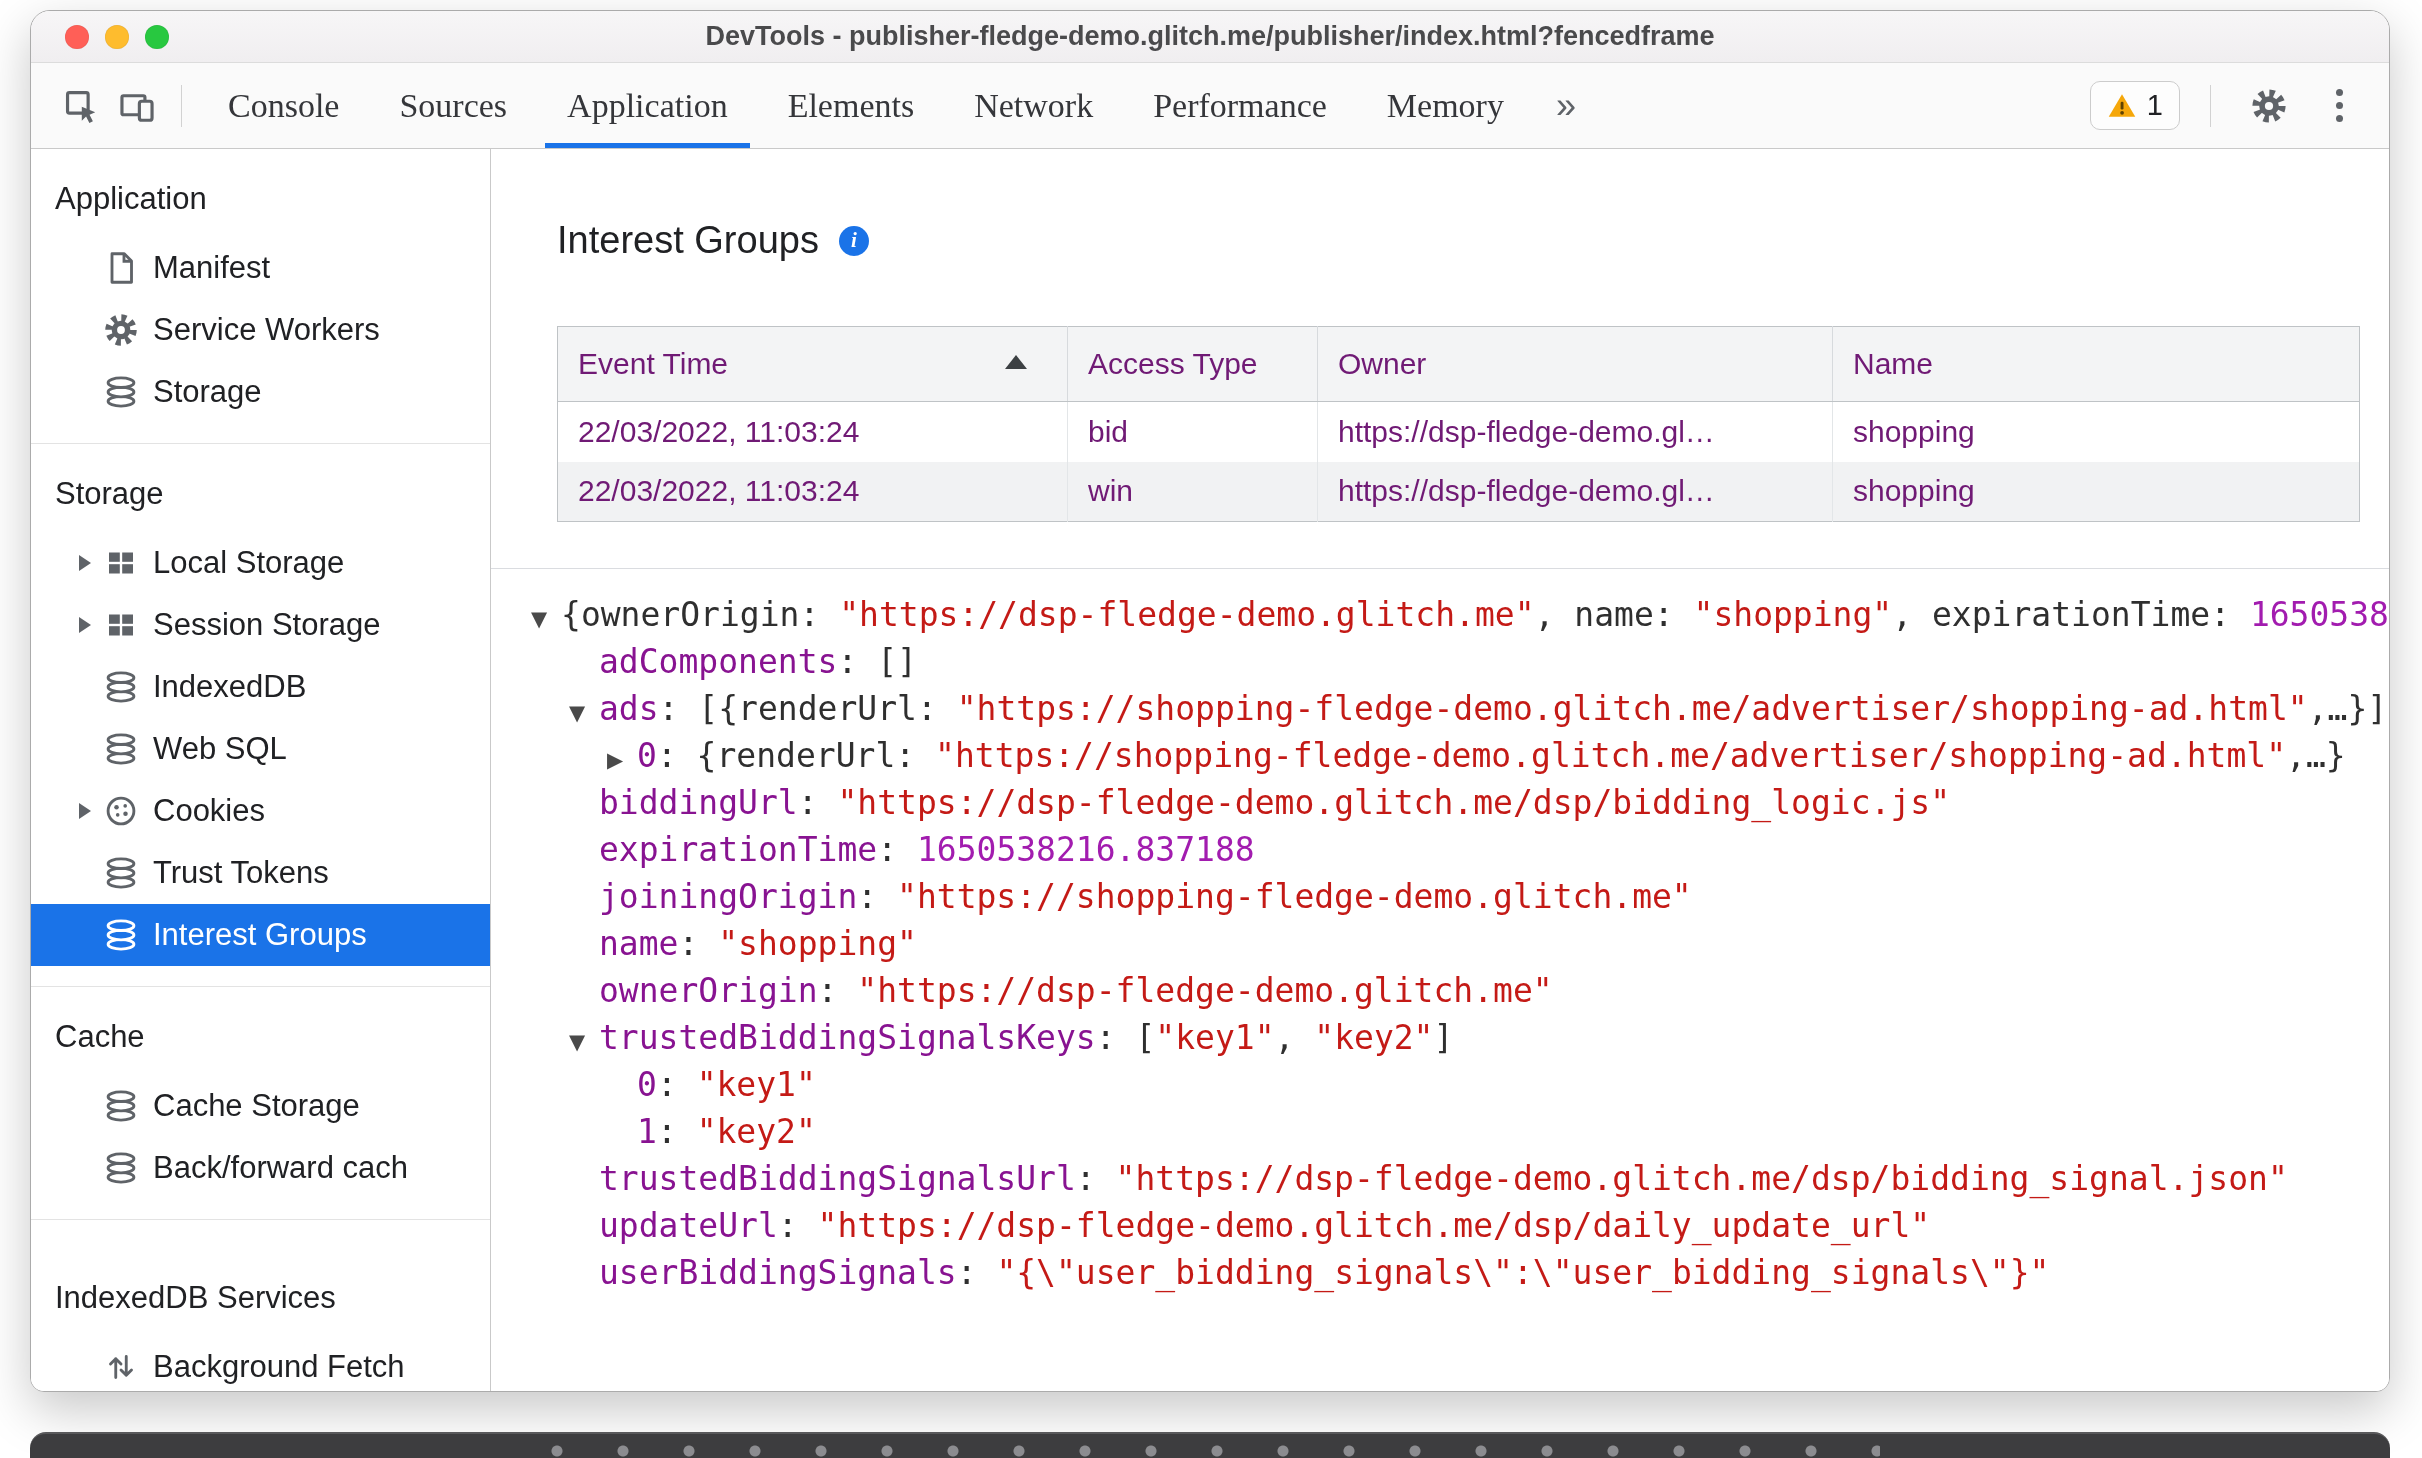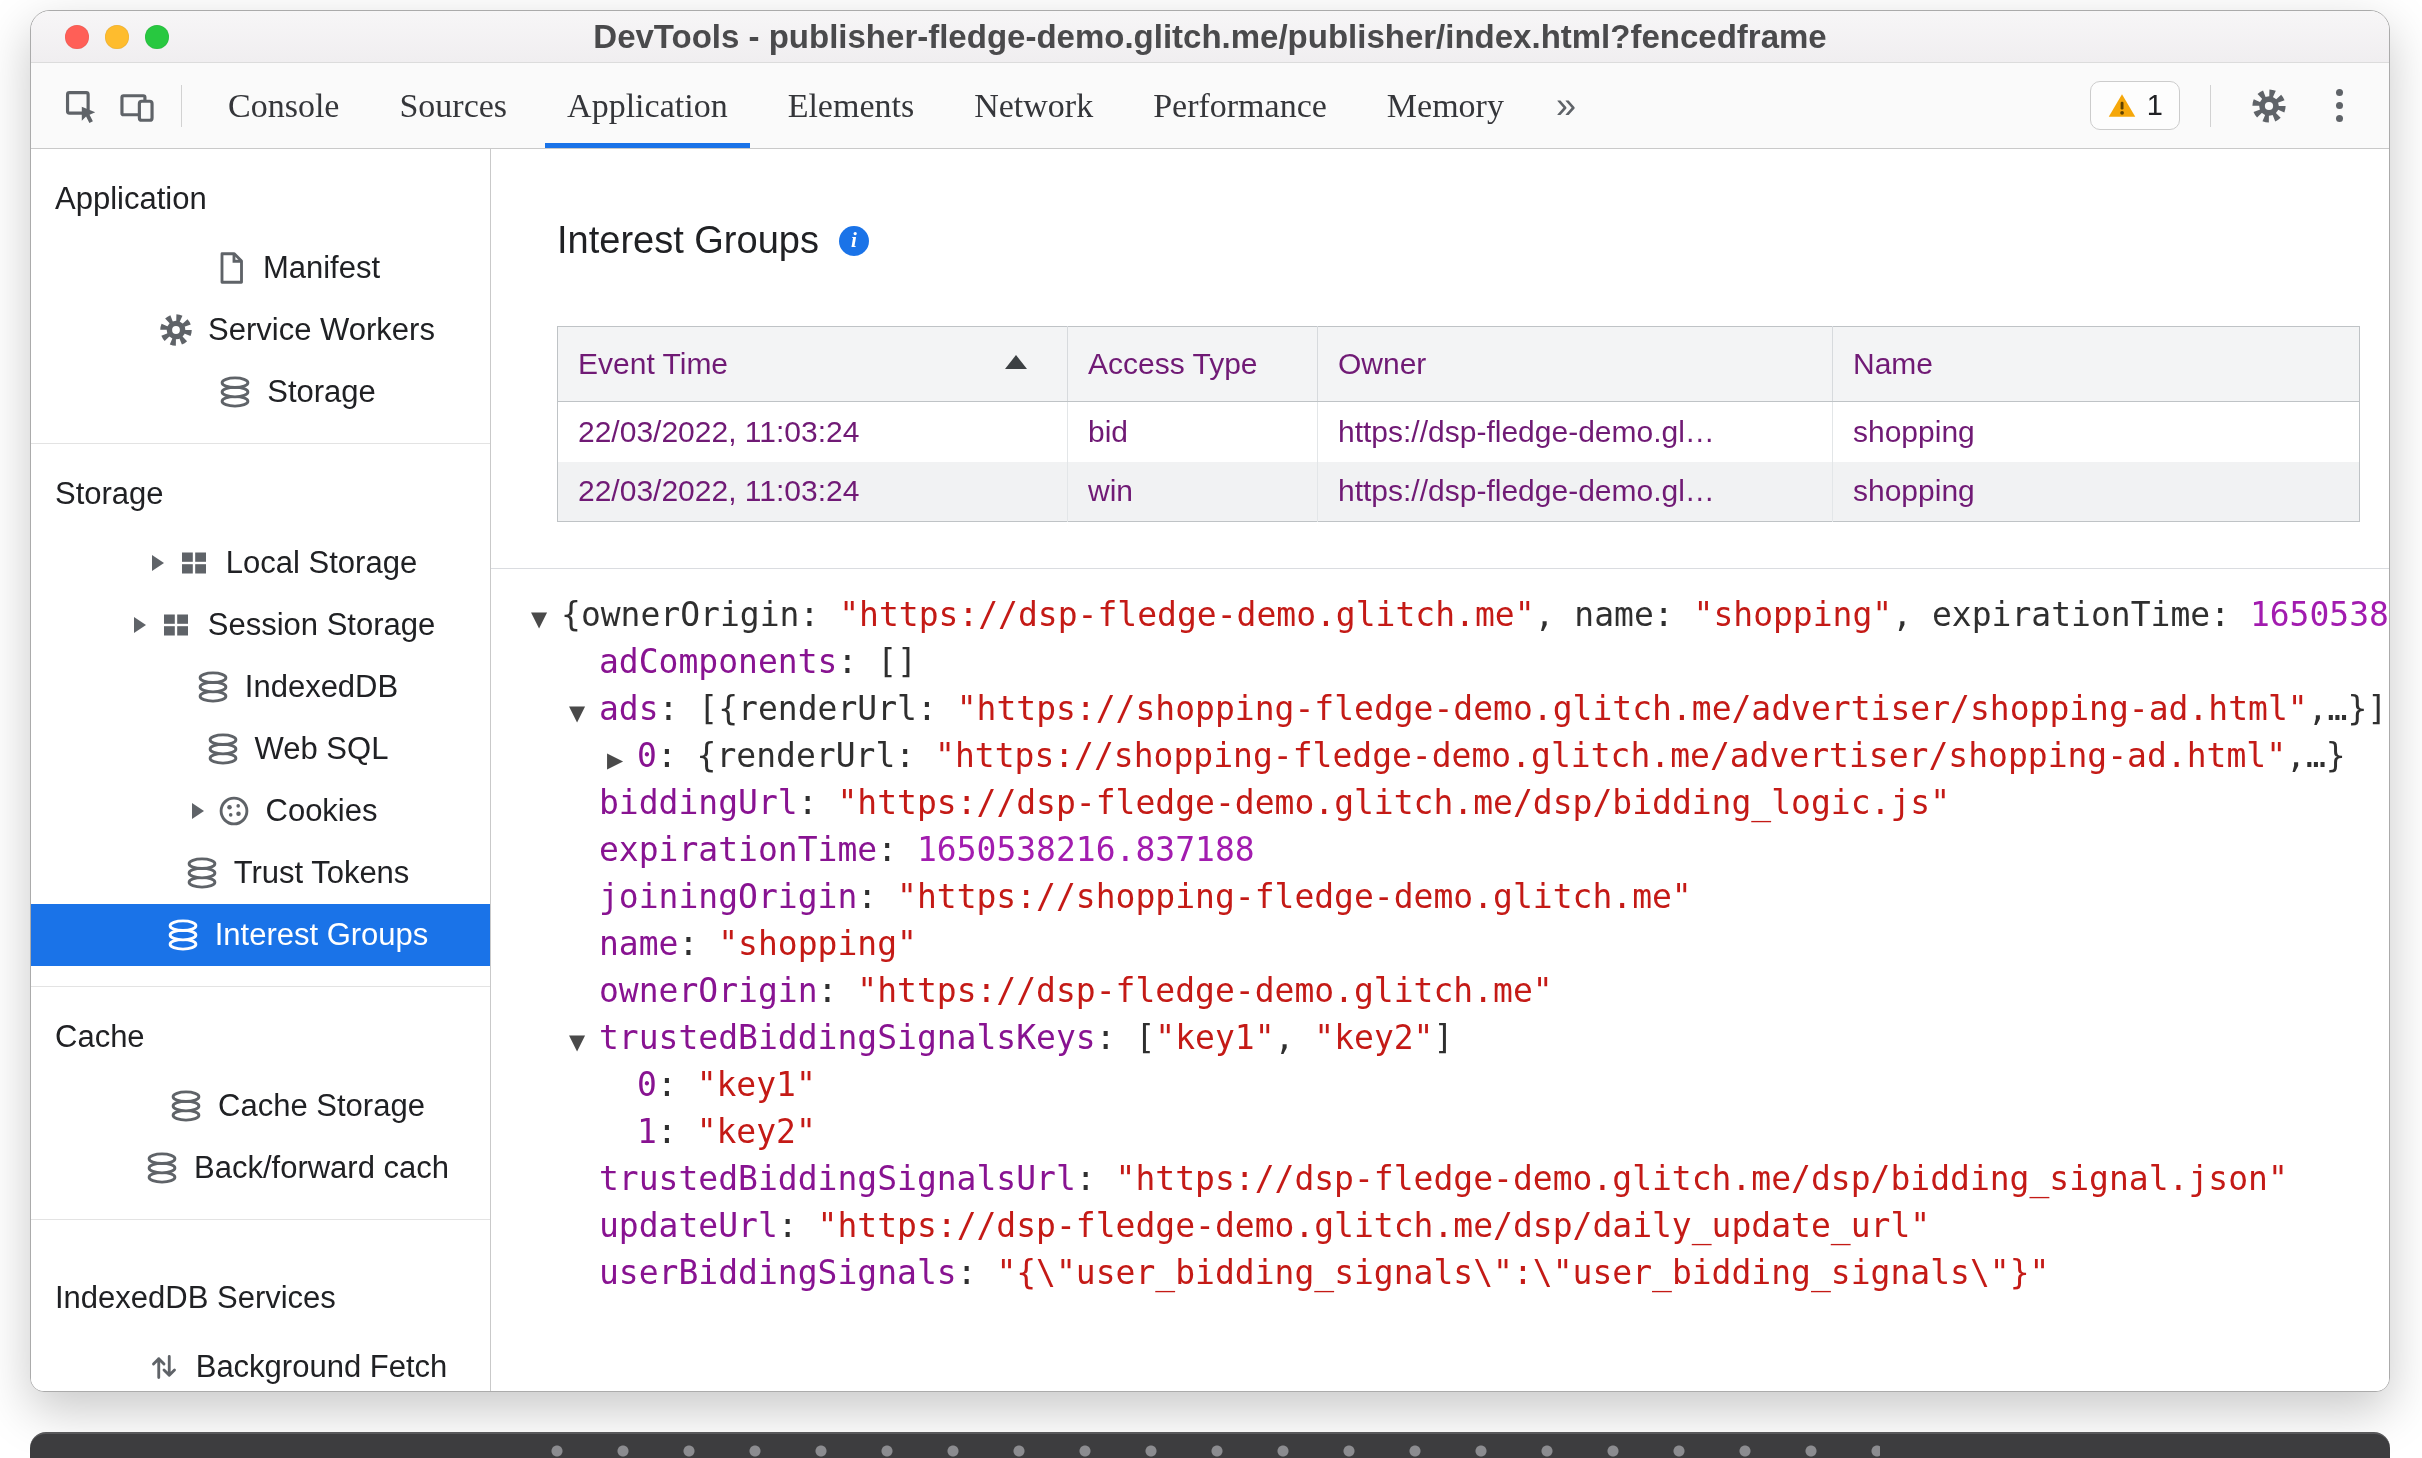--- a/index.html
+++ b/index.html
@@ -10,21 +10,21 @@
   .window { position:absolute; left:30px; top:10px; width:2360px; height:1382px;
     background:#fff; border:1px solid #ababab; border-radius:20px 20px 14px 14px;
     box-shadow:0 18px 50px rgba(0,0,0,.22); overflow:hidden; display:flex; flex-direction:column; }
 
   
   .titlebar { height:52px; flex:0 0 auto; background:linear-gradient(#f7f6f7,#f0eef0);
     border-bottom:1px solid #dcdcdc; position:relative; display:flex; align-items:center; justify-content:center; }
   .traffic { position:absolute; left:34px; top:14px; display:flex; gap:16px; }
   .light { width:24px; height:24px; border-radius:50%; box-shadow:inset 0 0 1px rgba(0,0,0,.25); }
   .light.red{background:#ff5f57}.light.yellow{background:#febc2e}.light.green{background:#28c840}
-  .titlebar-title { font-size:33px; font-weight:700; color:#4a4a4c; }
+  .titlebar-title { font-size:27px; font-weight:700; color:#4a4a4c; }
 
   
   .toolbar { height:86px; flex:0 0 auto; background:#fafafa; border-bottom:1px solid #c9c9c9;
     display:flex; align-items:center; padding:0 22px; }
   button { background:none; border:none; font:inherit; }
   .tb-icon { width:56px; height:56px; display:flex; align-items:center; justify-content:center;
     color:#5f6368; border-radius:6px; flex:0 0 auto; }
   .tb-icon svg { width:38px; height:38px; }
   .tb-sep { width:1px; height:42px; background:#d2d2d2; margin:0 16px; flex:0 0 auto; }
   .tabs { display:flex; height:100%; }
@@ -40,21 +40,21 @@
   
   .dt-body { flex:1; display:flex; min-height:0; }
 
   
   .sidebar { width:460px; flex:0 0 auto; border-right:1px solid #c9c9c9; overflow:hidden;
     font-size:31px; color:#202124; background:#fff; }
   .side-section { padding:12px 0 20px; }
   .side-section + .side-section { border-top:1px solid #e3e3e3; }
   .side-section.last { padding-top:40px; }
   .side-header { height:76px; display:flex; align-items:center; padding-left:24px; color:#202124; }
-  .side-item { height:62px; display:flex; align-items:center; padding-left:40px;justify-content:center; }
+  .side-item { height:62px; display:flex; align-items:center; padding-left:40px; }
   .side-item .twisty { width:26px; height:26px; position:relative; flex:0 0 auto; }
   .side-item .twisty.has::before { content:""; position:absolute; left:8px; top:5px;
     border-left:12px solid #5f6368; border-top:8px solid transparent; border-bottom:8px solid transparent; }
   .side-item .icon { width:36px; height:36px; color:#5f6368; flex:0 0 auto; margin-left:6px; }
   .side-label { margin-left:14px; white-space:nowrap; }
   .side-item.selected { background:#1a73e8; color:#fff; --icon-bg:#1a73e8; }
   .side-item.selected .icon { color:#fff; }
 
   
   .content { flex:1; min-width:0; overflow:hidden; display:flex; flex-direction:column; background:#fff; }

